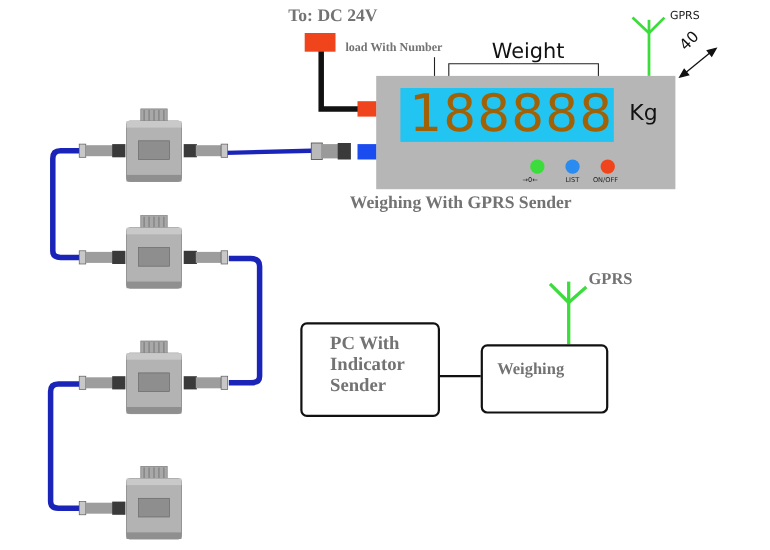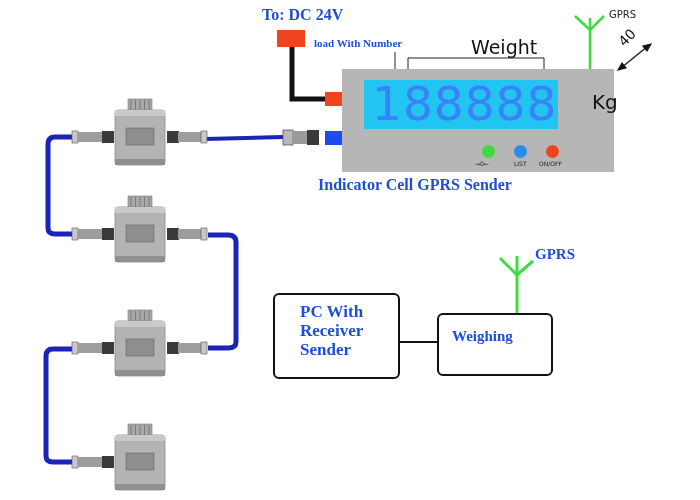--- a/index.html
+++ b/index.html
@@ -1,44 +1,44 @@
 <!DOCTYPE html>
 <html><head>
   <meta charset="utf-8">
   <style>
     html, body { margin: 0; padding: 0; background: #ffffff; }
     body { width: 700px; height: 500px; position: relative; overflow: hidden; font-family: "Liberation Serif", serif; }
     .abs { position: absolute; }
-    .serif-bold { font-family: "Liberation Serif", serif; font-weight: bold; color: #1d4ed8; }
+    .serif-bold { font-family: "Liberation Serif", serif; font-weight: bold; color: #737373; }
 
     #wires { position: absolute; left: 0; top: 0; }
 
     .indicator {
       left: 342px; top: 69px; width: 272px; height: 103px;
       background: #b6b6b6;
     }
     .lcd {
       left: 364px; top: 80px; width: 194px; height: 49px;
       background: #22c4f2;
     }
     .lcd-digits {
       left: 372px; top: 76px; width: 190px; height: 56px;
       font-family: "DejaVu Sans", sans-serif; font-size: 47px; letter-spacing: 1px;
-      color: #3b82f6; line-height: 56px;
+      color: #a16207; line-height: 56px;
     }
     .unit {
-      left: 572px; top: 90px; font-family: "DejaVu Sans", sans-serif; font-size: 20px; color: #111; margin-left: 20px;
+      left: 572px; top: 90px; font-family: "DejaVu Sans", sans-serif; font-size: 20px; color: #111;
     }
     .led { width: 13px; height: 13px; border-radius: 50%; }
     .led-label { font-family: "DejaVu Sans", sans-serif; font-size: 6px; color: #222; white-space: nowrap; }
 
     .indicator-title { left: 318px; top: 176px; font-size: 16px; }
     .power-label { left: 262px; top: 6px; font-size: 16px; }
     .lc-number-label { left: 314px; top: 37px; font-size: 11px; }
-    .weight-label { left: 447px; top: 36px; font-family: "DejaVu Sans", sans-serif; font-size: 19px; color: #111; margin-left: 24px; }
+    .weight-label { left: 447px; top: 36px; font-family: "DejaVu Sans", sans-serif; font-size: 19px; color: #111; }
     .gprs-top-label { left: 609px; top: 9px; font-family: "DejaVu Sans", sans-serif; font-size: 10px; color: #222; }
     .dim-label { left: 615px; top: 38px; font-family: "DejaVu Sans", sans-serif; font-size: 14px; color: #111; transform: rotate(-45deg); transform-origin: left top; }
 
     .box {
       border: 2px solid #111; border-radius: 6px; background: #fff;
     }
     .pc-box { left: 273px; top: 293px; width: 123px; height: 82px; }
     .receiver-box { left: 437px; top: 313px; width: 112px; height: 59px; }
     .pc-text { left: 300px; top: 302px; font-size: 17px; line-height: 19px; }
     .receiver-text { left: 452px; top: 328px; font-size: 15px; }
@@ -176,23 +176,23 @@
 <div class="abs led-label" style="left:475px;top:160px;">→0←</div>
 <div class="abs led" style="left:514px;top:145px;background:#2a8cf0;"></div>
 <div class="abs led-label" style="left:514px;top:160px;">LIST</div>
 <div class="abs led" style="left:546px;top:145px;background:#f0441c;"></div>
 <div class="abs led-label" style="left:539px;top:160px;">ON/OFF</div>
 
 <div class="abs lc-number-label serif-bold">load With Number</div>
 <div class="abs weight-label">Weight</div>
 <div class="abs gprs-top-label">GPRS</div>
 <div class="abs dim-label">40</div>
-<div class="abs indicator-title serif-bold">Indicator Cell GPRS Sender</div>
+<div class="abs indicator-title serif-bold">Weighing With GPRS Sender</div>
 
 <div class="abs box pc-box"></div>
 <div class="abs pc-text serif-bold">
   <div>PC With</div>
-  <div>Receiver</div>
+  <div>Indicator</div>
   <div>Sender</div>
 </div>
 <div class="abs box receiver-box"></div>
 <div class="abs receiver-text serif-bold">Weighing</div>
 <div class="abs gprs-bottom-label serif-bold">GPRS</div>
 
 </body></html>

